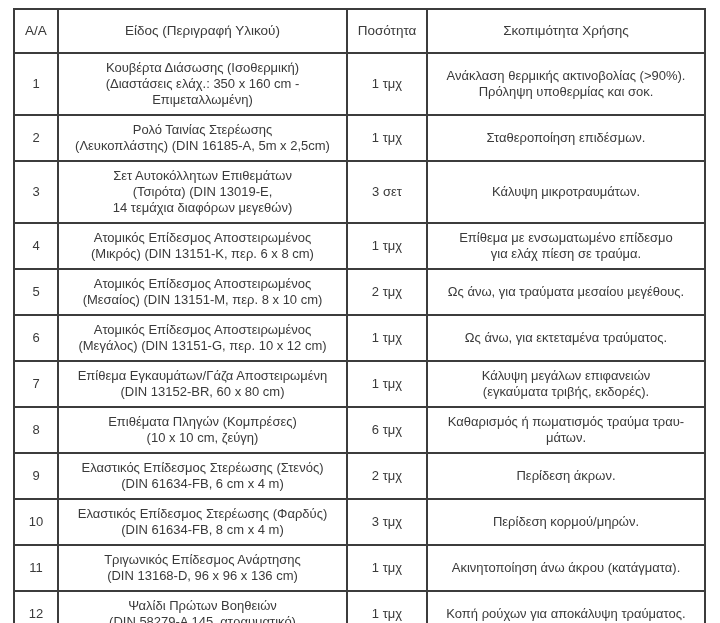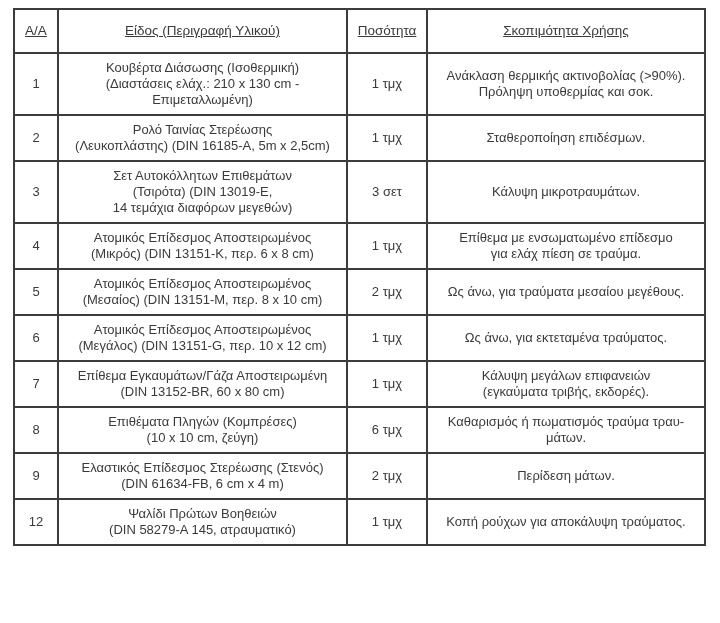--- a/index.html
+++ b/index.html
@@ -36,21 +36,20 @@
     line-height: 16px;
     padding: 6px 5px;
     white-space: pre-line;
     color: #3a3a3a;
   }
   table.materials th {
     font-weight: normal;
     font-size: 13.5px;
     height: 30px;
     white-space: normal;
-    text-decoration: underline;
   }
   col.c-num  { width: 44px; }
   col.c-item { width: 289px; }
   col.c-qty  { width: 80px; }
   col.c-purp { width: 278px; }
 </style>
 </head>
 <body>
 
 <div class="page">
@@ -67,21 +66,21 @@
           <th>Α/Α</th>
           <th>Είδος (Περιγραφή Υλικού)</th>
           <th>Ποσότητα</th>
           <th>Σκοπιμότητα Χρήσης</th>
         </tr>
       </thead>
       <tbody>
         <tr>
           <td>1</td>
           <td>Κουβέρτα Διάσωσης (Ισοθερμική)
-(Διαστάσεις ελάχ.: 210 x 130 cm -
+(Διαστάσεις ελάχ.: 350 x 160 cm -
 Επιμεταλλωμένη)</td>
           <td>1 τμχ</td>
           <td>Ανάκλαση θερμικής ακτινοβολίας (&gt;90%).
 Πρόληψη υποθερμίας και σοκ.</td>
         </tr>
         <tr>
           <td>2</td>
           <td>Ρολό Ταινίας Στερέωσης
 (Λευκοπλάστης) (DIN 16185-A, 5m x 2,5cm)</td>
           <td>1 τμχ</td>
@@ -131,21 +130,35 @@
 (10 x 10 cm, ζεύγη)</td>
           <td>6 τμχ</td>
           <td>Καθαρισμός ή πωματισμός τραύμα τραυ-
 μάτων.</td>
         </tr>
         <tr>
           <td>9</td>
           <td>Ελαστικός Επίδεσμος Στερέωσης (Στενός)
 (DIN 61634-FB, 6 cm x 4 m)</td>
           <td>2 τμχ</td>
-          <td>Περίδεση μάτων.</td>
+          <td>Περίδεση άκρων.</td>
+        </tr>
+        <tr>
+          <td>10</td>
+          <td>Ελαστικός Επίδεσμος Στερέωσης (Φαρδύς)
+(DIN 61634-FB, 8 cm x 4 m)</td>
+          <td>3 τμχ</td>
+          <td>Περίδεση κορμού/μηρών.</td>
+        </tr>
+        <tr>
+          <td>11</td>
+          <td>Τριγωνικός Επίδεσμος Ανάρτησης
+(DIN 13168-D, 96 x 96 x 136 cm)</td>
+          <td>1 τμχ</td>
+          <td>Ακινητοποίηση άνω άκρου (κατάγματα).</td>
         </tr>
         <tr>
           <td>12</td>
           <td>Ψαλίδι Πρώτων Βοηθειών
 (DIN 58279-A 145, ατραυματικό)</td>
           <td>1 τμχ</td>
           <td>Κοπή ρούχων για αποκάλυψη τραύματος.</td>
         </tr>
       </tbody>
     </table>

